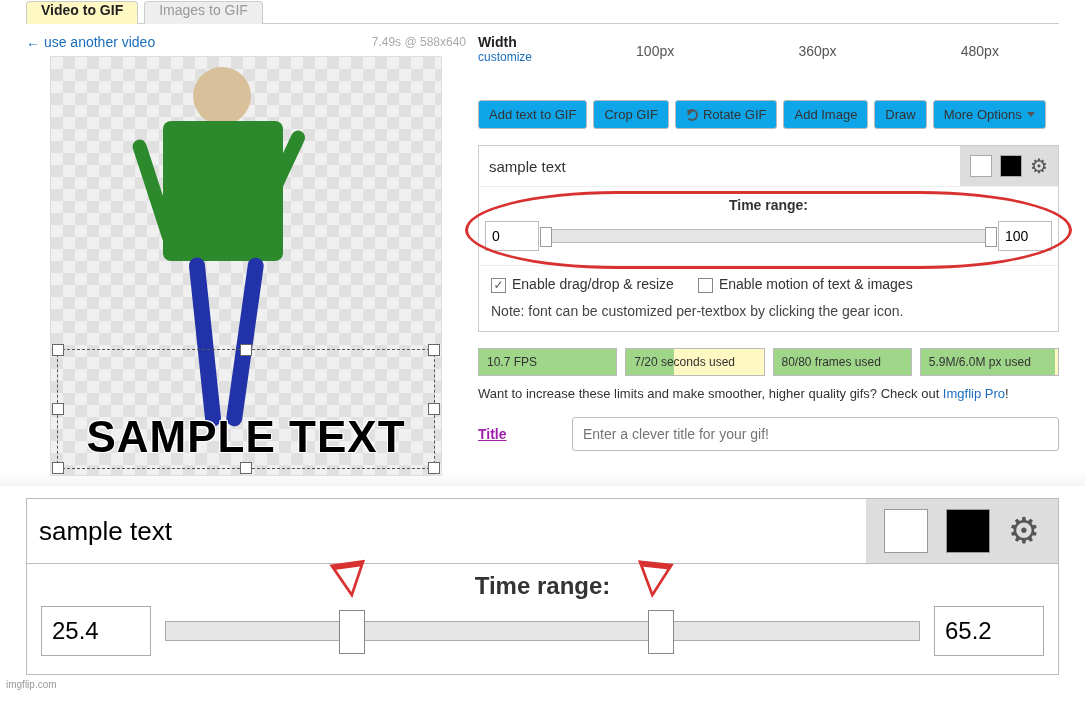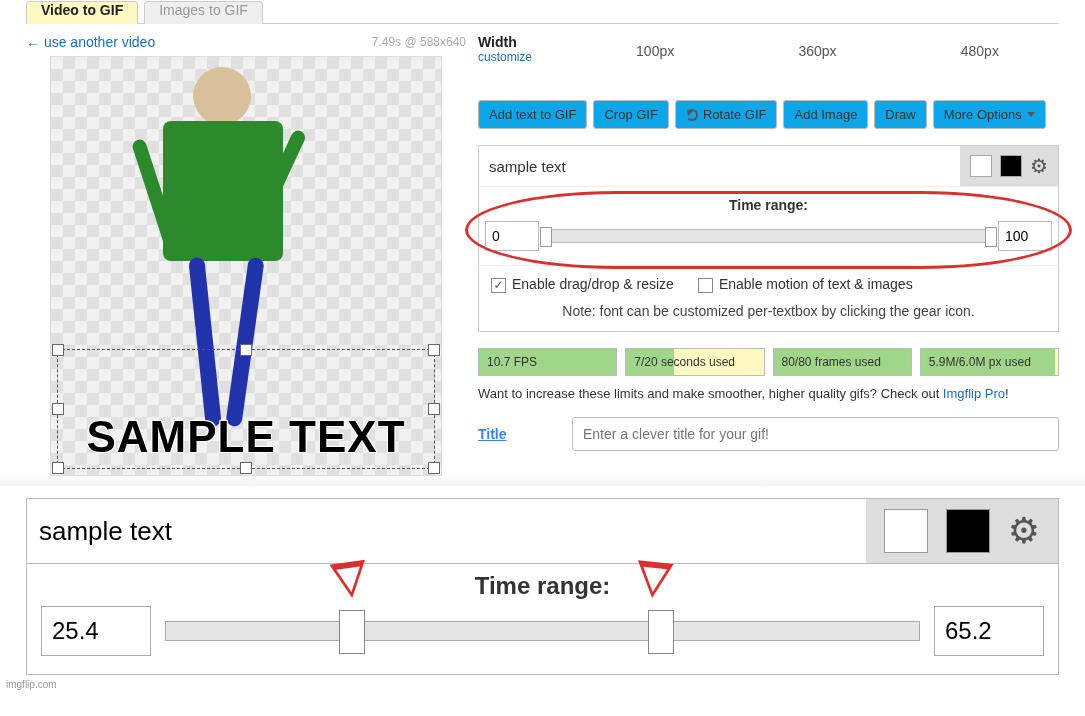--- a/index.html
+++ b/index.html
@@ -77,33 +77,33 @@
   .slider { flex: 1; height: 14px; background: #e5e5e5; border: 1px solid #bbb; position: relative; }
   .slider .thumb { position: absolute; top: -3px; width: 12px; height: 20px; background: #fff; border: 1px solid #999; }
   .slider .thumb.l{left:-6px}.slider .thumb.r{right:-6px}
   
   .anno-oval { position: absolute; border: 3px solid #d93030; border-radius: 50%/100%; pointer-events:none; }
   .anno1 { left: -14px; right: -14px; top: 4px; height: 78px; }
   
   .opts-row { display:flex; gap:24px; padding: 10px 12px 4px; border-top:1px solid #eee; font-size:14px; align-items:center;}
   .chk { width:15px;height:15px;border:1px solid #888;display:inline-flex;align-items:center;justify-content:center;margin-right:6px;font-size:12px;color:#555;vertical-align:middle;}
   .chk.on::after{content:"✓";}
-  .note { padding: 6px 12px 12px; font-size: 14px; color: #444; text-align: center; }
+  .note { padding: 6px 12px 12px; font-size: 14px; color: #444; }
   
   .stats { display: flex; gap: 8px; margin: 16px 0 10px; }
   .stat { flex: 1; border: 1px solid #bbb; font-size: 12px; position: relative; overflow:hidden; background:#fef9c3;}
   .stat .fill { position:absolute; inset:0; background:#9fd68a; }
   .stat .fill.p35{right:65%}.stat .fill.p100{right:0}.stat .fill.p98{right:2%}
   .stat span { position: relative; display:block; padding:6px 8px; }
   
   .promo { font-size: 13px; margin-bottom: 16px; }
   .promo a { color: #1a6ebd; }
   
   .title-row { display:flex; align-items:center; gap:14px; }
-  .title-row label{ width:80px; font-size:14px; font-weight:bold; color:#3b82f6;text-decoration:underline;}
+  .title-row label{ width:80px; font-size:14px; font-weight:bold; color:#a21caf;text-decoration:underline;}
   .title-row input{ flex:1; border:1px solid #bbb; padding:8px 10px; font-size:14px; border-radius:3px;}
   
   
   .fade { height: 16px; background: linear-gradient(#fff, #f5f5f5); margin-top: -6px; }
   
   
   .zoom { margin: 12px 26px 0; border: 1px solid #bbb; }
   .zoom .text-row2 { display:flex; }
   .zoom .tin { flex:1; border:none; padding: 10px 12px; font-size: 26px; outline:none; }
   .zoom .ctrls2 { display:flex; align-items:center; gap:18px; background:#ddd; padding: 10px 18px; }

